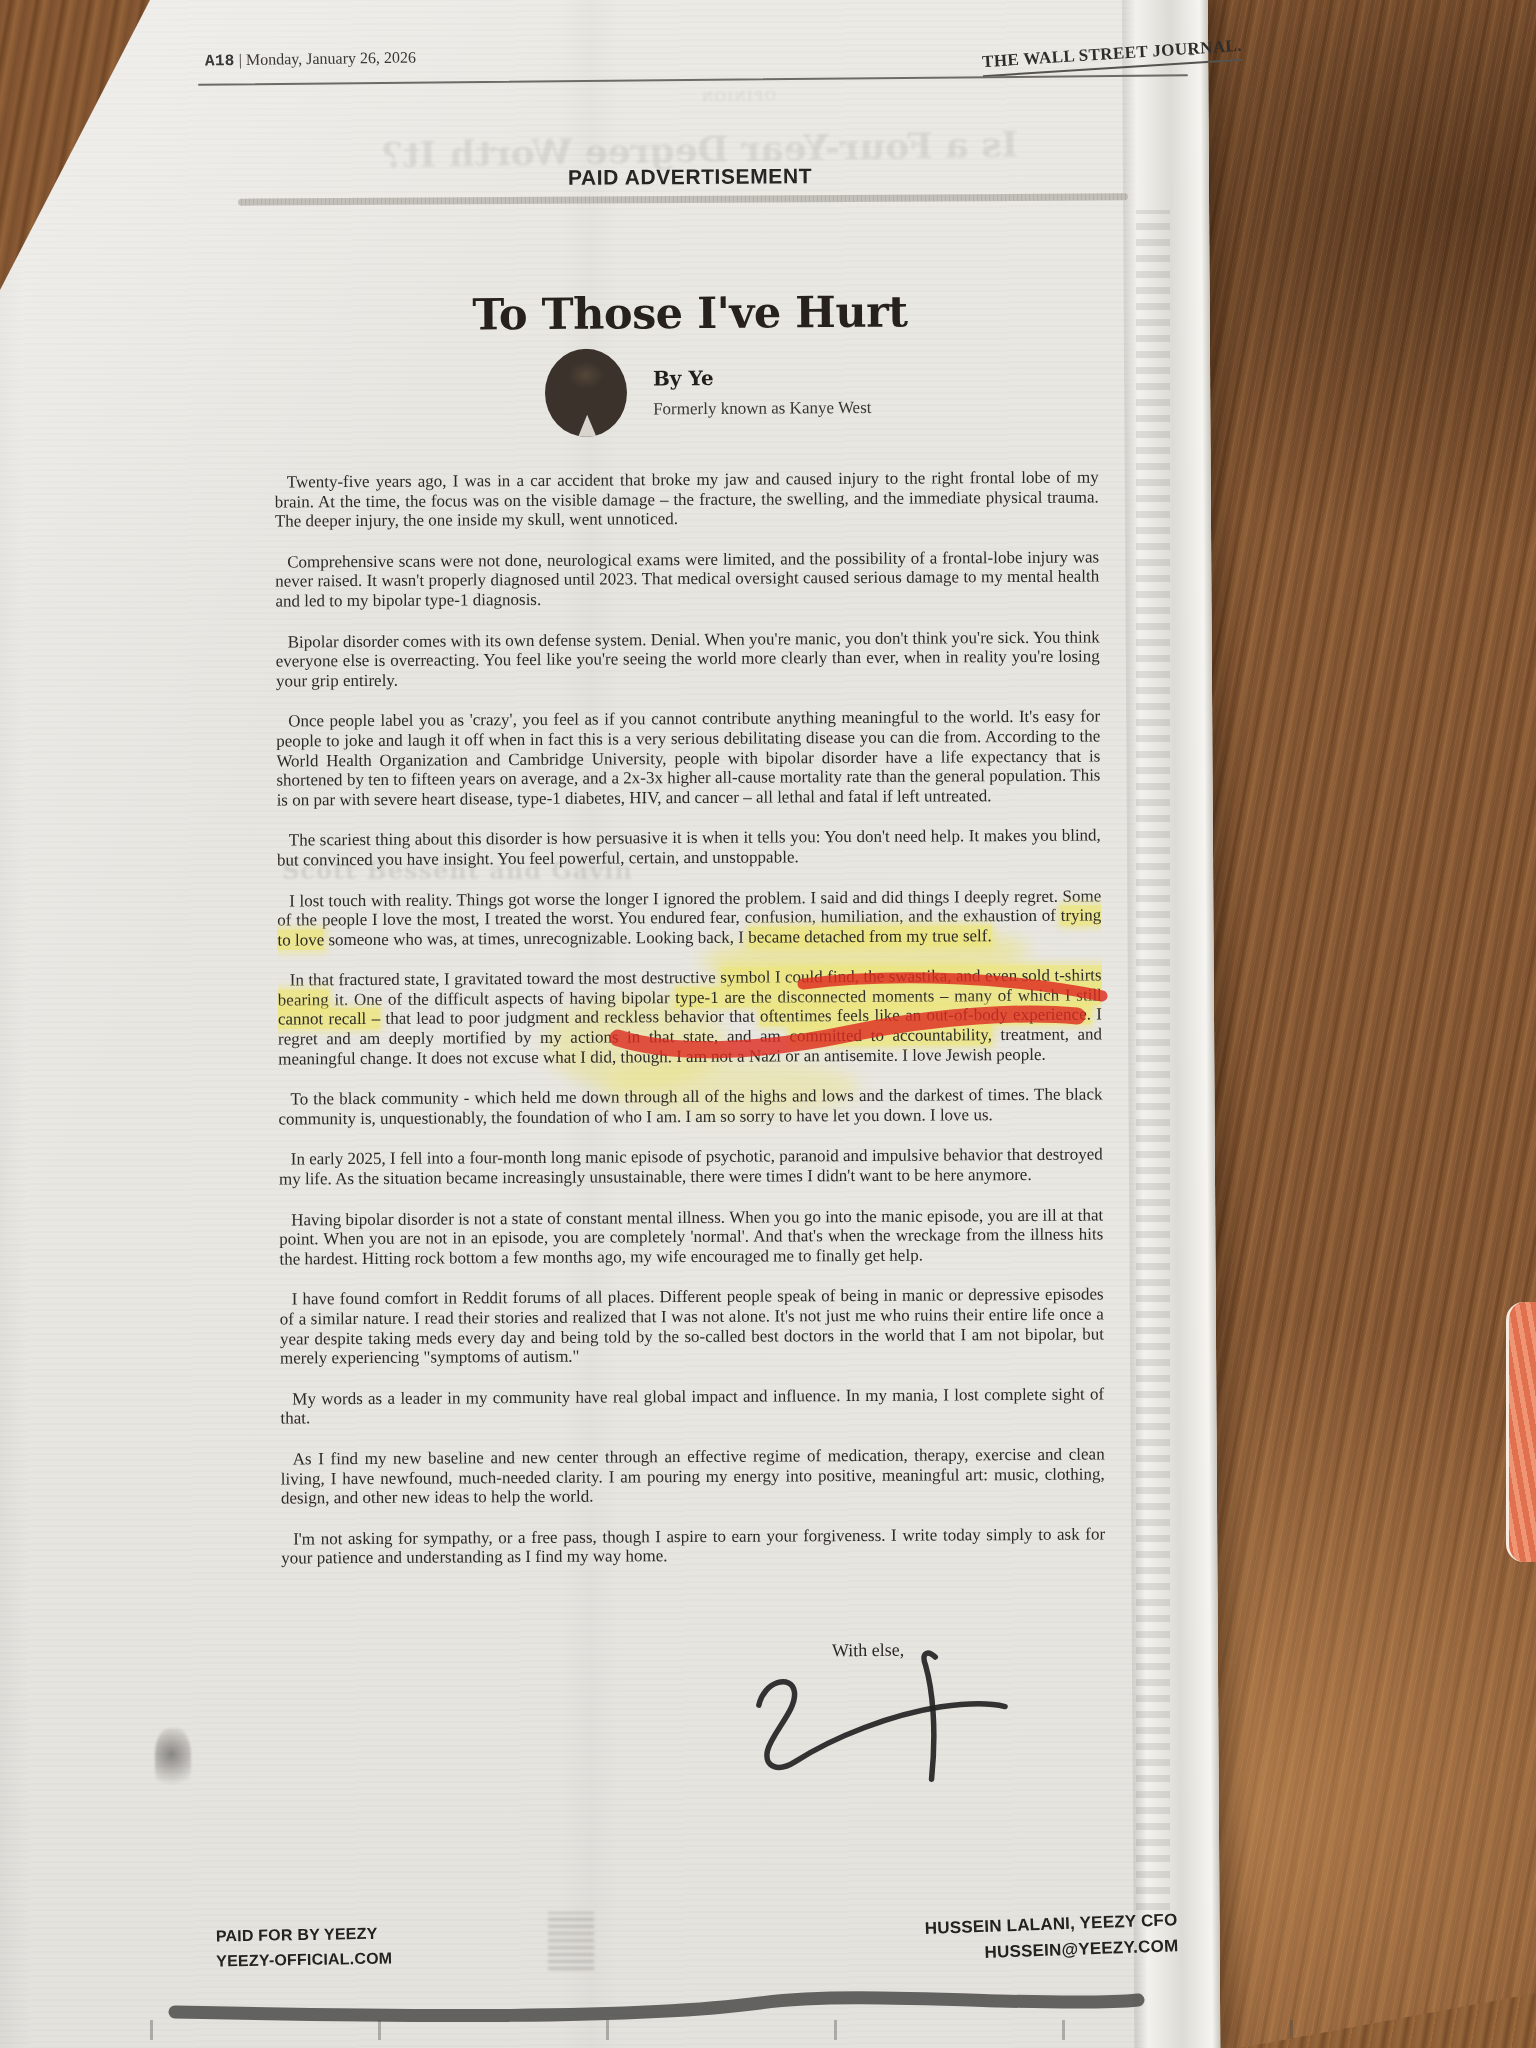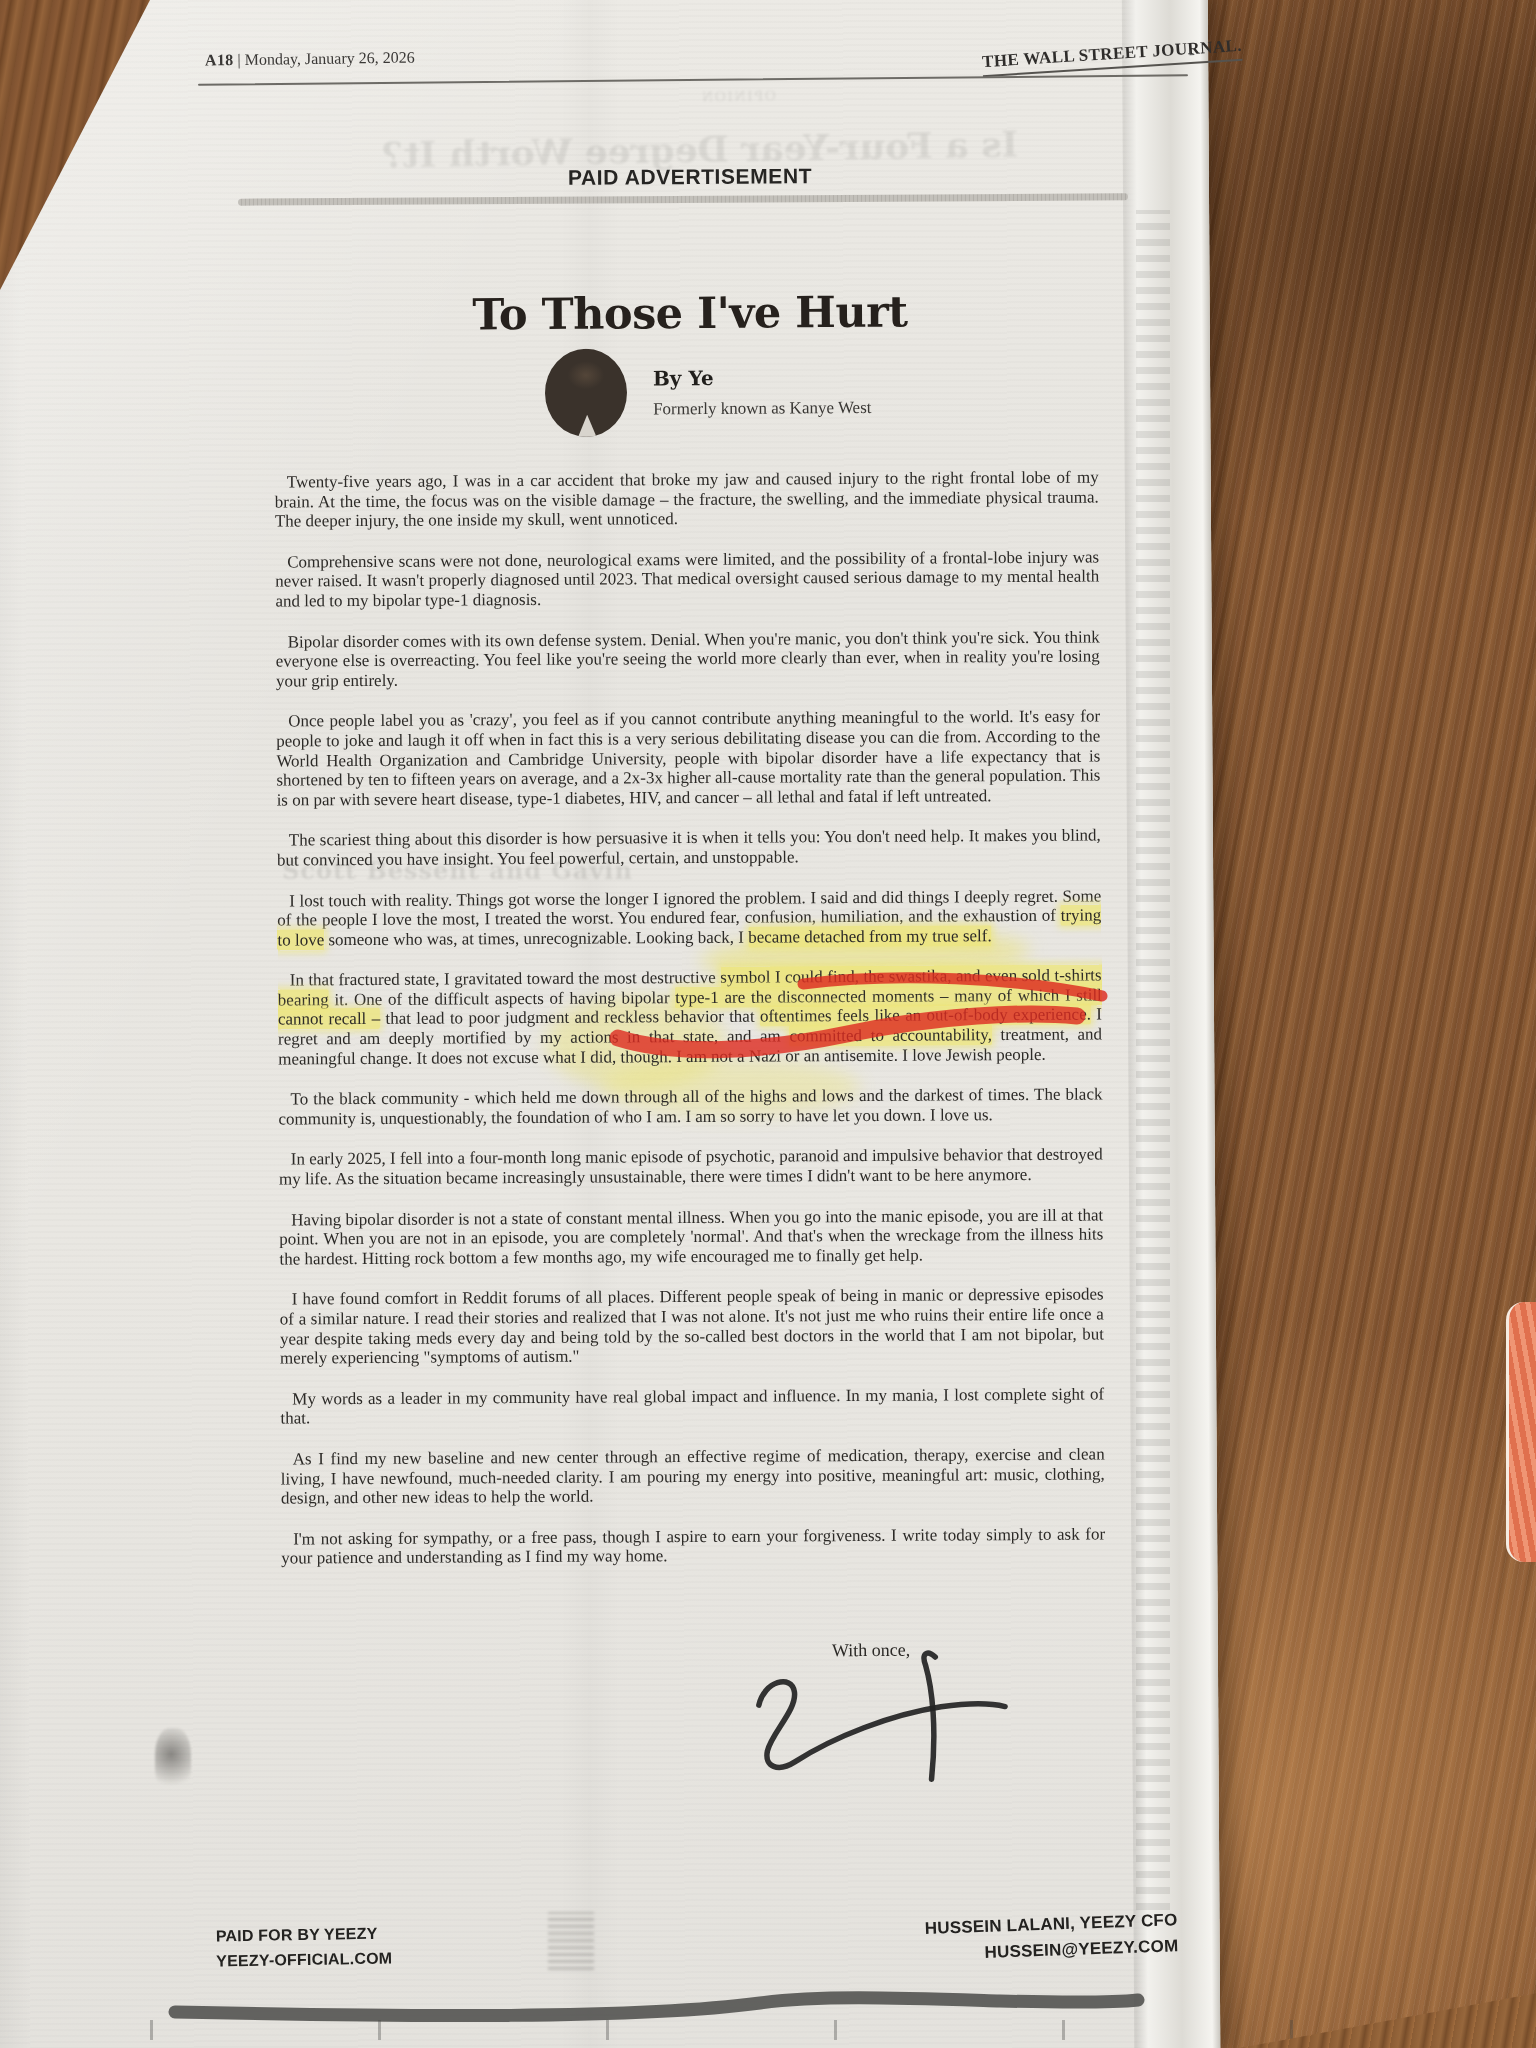--- a/index.html
+++ b/index.html
@@ -38,21 +38,21 @@
     clip-path:polygon(0 0,150px 0,0 290px);
     background:linear-gradient(118deg, rgba(0,0,0,0) 60%, rgba(255,255,255,.25) 92%);}
   
   .bottom-wood{position:absolute;left:1240px;top:1975px;width:296px;height:73px;
     background:repeating-linear-gradient(100deg,#8a5c34 0,#97673c 8px,#774d2a 13px,#a06c3e 20px);
     clip-path:polygon(0 100%,100% 25%,100% 100%);}
 
   
   .folio{position:absolute;left:205px;top:50px;transform:rotate(-.8deg);
     font-size:16px;color:#3a3836;white-space:nowrap;}
-  .folio b{font-family:Liberation Serif, serif;font-weight:bold;letter-spacing:.3px;}
+  .folio b{font-family:Liberation Mono, monospace;font-weight:bold;letter-spacing:.3px;}
   .masthead{position:absolute;left:982px;top:44px;transform:rotate(-3.6deg);
     font-family:"Liberation Serif",serif;font-weight:bold;font-size:17px;
     letter-spacing:.4px;color:#2f2d2b;border-bottom:2px solid #55534f;padding-bottom:3px;}
   .corner-mark{position:absolute;left:1188px;top:40px;font-size:15px;color:#555;transform:rotate(-3deg);}
   .head-rule{position:absolute;left:198px;top:79px;width:990px;height:2px;background:#6d6b66;
     transform:rotate(-.55deg);border-radius:2px;}
 
   
   .ghost{position:absolute;color:#6a6a66;pointer-events:none;}
   .ghost.mirror{transform:scaleX(-1) rotate(1deg);}
@@ -184,21 +184,21 @@
     <p><span>My words as a leader in my community have real global impact and influence. In my mania, I lost complete sight of that.</span></p>
     <p><span>As I find my new baseline and new center through an effective regime of medication, therapy, exercise and clean living, I have newfound, much-needed clarity. I am pouring my energy into positive, meaningful art: music, clothing, design, and other new ideas to help the world.</span></p>
     <p><span>I'm not asking for sympathy, or a free pass, though I aspire to earn your forgiveness. I write today simply to ask for your patience and understanding as I find my way home.</span></p>
   </div>
 
 <svg class="marker-svg" viewBox="0 0 560 115">
   <path d="M248,26 C340,14 462,20 547,38" fill="none" stroke="#dd2b20" stroke-width="11" stroke-linecap="round" opacity="0.82"></path>
   <path d="M63,80 C120,98 205,94 292,76 C382,57 472,53 522,58" fill="none" stroke="#dd2b20" stroke-width="17" stroke-linecap="round" opacity="0.8"></path>
 </svg>
 
-<div class="closing">With once,</div>
+<div class="closing">With else,</div>
 <svg class="sig-svg" viewBox="0 0 330 175">
   <path d="M18,52 C24,28 52,22 54,40 C56,58 30,80 25,98 C21,114 35,120 52,110 C92,86 150,66 200,60 C228,57 250,58 264,62" fill="none" stroke="#232323" stroke-width="5.5" stroke-linecap="round" opacity="0.92"></path>
   <path d="M196,10 C188,2 182,6 186,18 C192,42 195,82 188,132" fill="none" stroke="#232323" stroke-width="5.5" stroke-linecap="round" opacity="0.92"></path>
 </svg>
 
 <div class="footer-left">
   <div>PAID FOR BY YEEZY</div>
   <div>YEEZY-OFFICIAL.COM</div>
 </div>
 <div class="footer-right">

